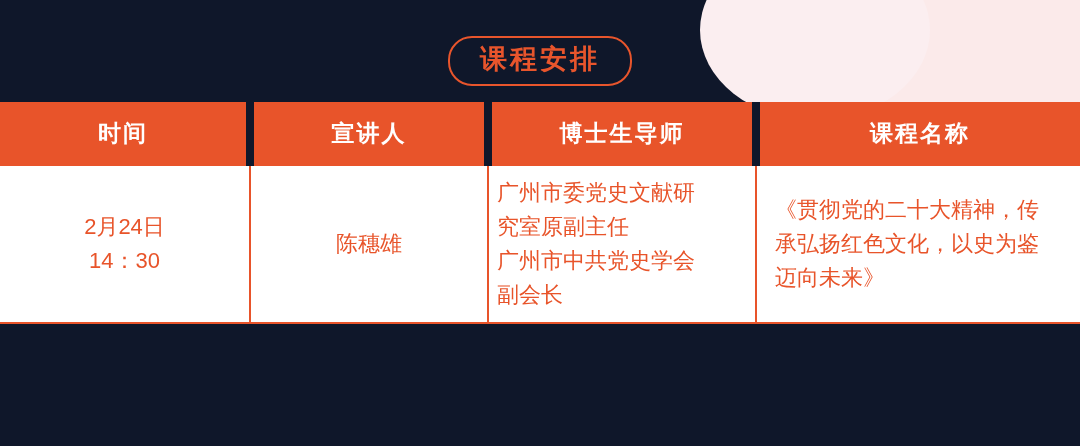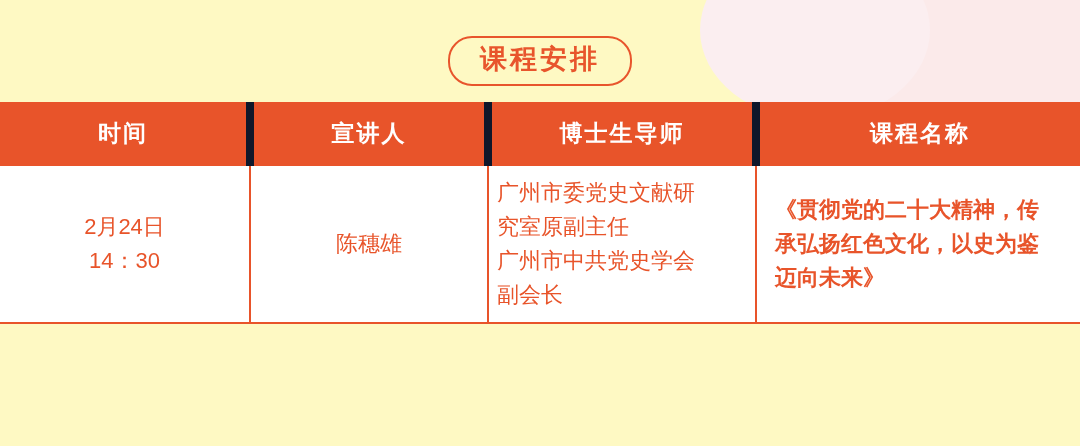--- a/index.html
+++ b/index.html
@@ -11,21 +11,21 @@
     height: 446px;
     background: #ffffff;
     font-family: "Liberation Sans", sans-serif;
     position: relative;
     overflow: hidden;
   }
   .page {
     position: relative;
     width: 1080px;
     height: 446px;
-    background: #fef9c3;
+    background: #0f172a;
     overflow: hidden;
   }
   
   .blob {
     position: absolute;
     top: -150px;
     right: -80px;
     width: 380px;
     height: 300px;
     background: #fbeaea;
@@ -91,21 +91,21 @@
     line-height: 1.55;
     padding: 10px 8px;
   }
   tr.row-light td {
     background: #ffffff;
     color: #e8542a;
     border-right: 2px solid #e8542a;
     border-bottom: 2px solid #e8542a;
     border-top: 2px solid #e8542a;
   }
-  tr.row-light td:last-child { border-right: none; font-weight: bold; }
+  tr.row-light td:last-child { border-right: none; }
   tr.row-dark td {
     background: #e8542a;
     color: #ffffff;
     border-right: 2px solid #ffffff;
   }
   tr.row-dark td:last-child { border-right: none; }
 
   .cell-left {
     text-align: left;
     padding-left: 22px;

